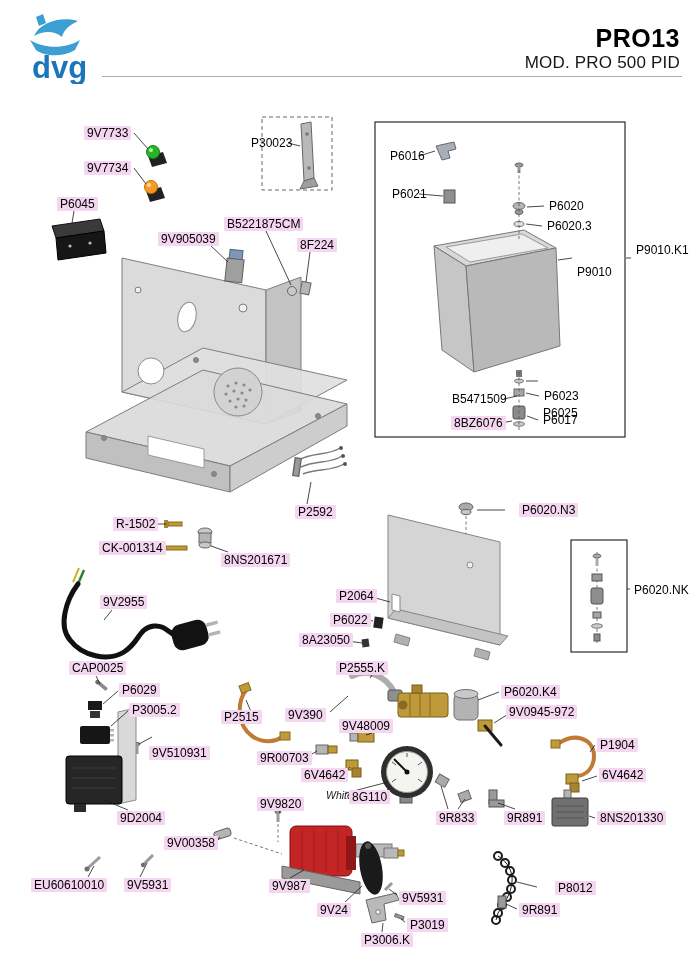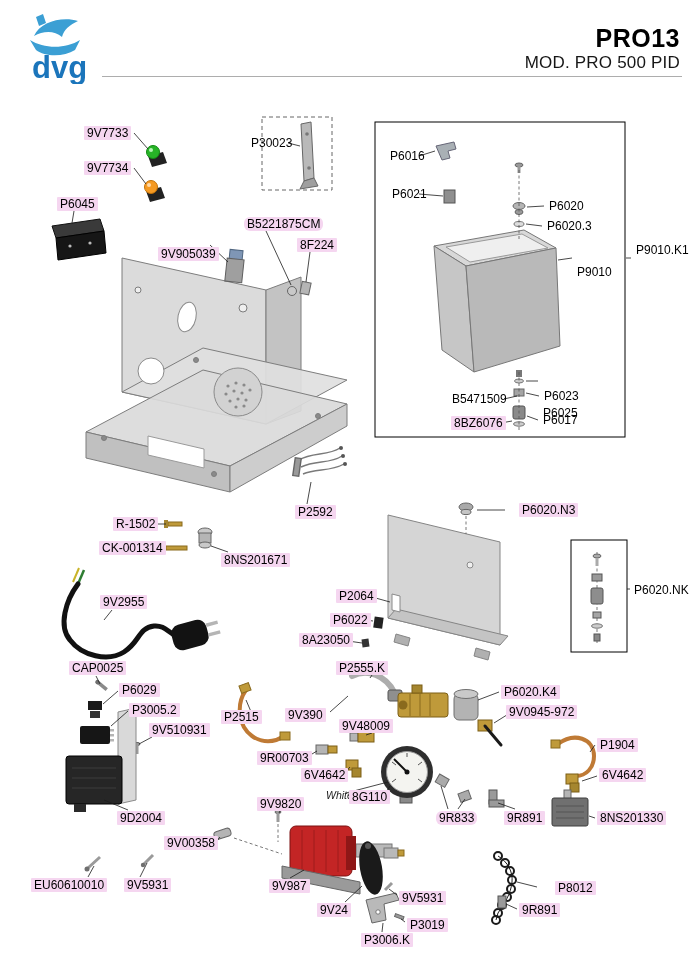--- a/index.html
+++ b/index.html
@@ -425,22 +425,22 @@
     <line class="ld" x1="517" y1="909" x2="506" y2="904"></line>
     <line class="ld" x1="382" y1="932" x2="383" y2="923"></line>
   </g>
 </svg>
 
 <div id="labels">
     <div class="label hl" style="left: 84px; top: 126px;">9V7733</div>
     <div class="label hl" style="left: 84px; top: 161px;">9V7734</div>
     <div class="label hl" style="left: 57px; top: 197px;">P6045</div>
     <div class="label plain" style="left: 248px; top: 136px;">P30023</div>
-    <div class="label hl" style="left: 158px; top: 232px; margin-top: 15px;">9V905039</div>
-    <div class="label hl" style="left: 244px; top: 217px; border-radius: 6px;">B5221875CM</div>
+    <div class="label hl" style="left: 158px; top: 232px;">9V905039</div>
+    <div class="label hl" style="left: 224px; top: 217px;">B5221875CM</div>
     <div class="label hl" style="left: 297px; top: 238px;">8F224</div>
     <div class="label plain" style="left: 387px; top: 149px;">P6016</div>
     <div class="label plain" style="left: 389px; top: 187px;">P6021</div>
     <div class="label plain" style="left: 546px; top: 199px;">P6020</div>
     <div class="label plain" style="left: 544px; top: 219px;">P6020.3</div>
     <div class="label plain" style="left: 574px; top: 265px;">P9010</div>
     <div class="label plain" style="left: 633px; top: 243px;">P9010.K1</div>
     <div class="label plain" style="left: 540px; top: 374px; margin-top: 32px;">P6025</div>
     <div class="label plain" style="left: 541px; top: 389px;">P6023</div>
     <div class="label plain" style="left: 449px; top: 392px;">B5471509</div>
@@ -453,33 +453,33 @@
     <div class="label hl" style="left: 100px; top: 595px;">9V2955</div>
     <div class="label hl" style="left: 519px; top: 503px;">P6020.N3</div>
     <div class="label hl" style="left: 336px; top: 589px;">P2064</div>
     <div class="label hl" style="left: 330px; top: 613px;">P6022</div>
     <div class="label hl" style="left: 299px; top: 633px;">8A23050</div>
     <div class="label hl" style="left: 336px; top: 661px;">P2555.K</div>
     <div class="label plain" style="left: 631px; top: 583px;">P6020.NK</div>
     <div class="label hl" style="left: 69px; top: 661px;">CAP0025</div>
     <div class="label hl" style="left: 119px; top: 683px;">P6029</div>
     <div class="label hl" style="left: 129px; top: 703px;">P3005.2</div>
-    <div class="label hl" style="left: 149px; top: 723px;">9V510931</div>
+    <div class="label hl" style="left: 149px; top: 746px;">9V510931</div>
     <div class="label hl" style="left: 221px; top: 710px;">P2515</div>
     <div class="label hl" style="left: 285px; top: 708px;">9V390</div>
     <div class="label hl" style="left: 339px; top: 719px;">9V48009</div>
     <div class="label hl" style="left: 501px; top: 685px;">P6020.K4</div>
     <div class="label hl" style="left: 506px; top: 705px;">9V0945-972</div>
     <div class="label hl" style="left: 597px; top: 738px;">P1904</div>
     <div class="label hl" style="left: 257px; top: 751px;">9R00703</div>
     <div class="label hl" style="left: 301px; top: 768px;">6V4642</div>
     <div class="label hl" style="left: 599px; top: 768px;">6V4642</div>
     <div class="label plain it" style="left: 323px; top: 788px;">White</div>
     <div class="label hl" style="left: 349px; top: 790px;">8G110</div>
-    <div class="label hl" style="left: 436px; top: 811px; border-radius: 6px;">9R833</div>
+    <div class="label hl" style="left: 436px; top: 811px;">9R833</div>
     <div class="label hl" style="left: 504px; top: 811px;">9R891</div>
     <div class="label hl" style="left: 597px; top: 811px;">8NS201330</div>
     <div class="label hl" style="left: 117px; top: 811px;">9D2004</div>
     <div class="label hl" style="left: 257px; top: 797px;">9V9820</div>
     <div class="label hl" style="left: 164px; top: 836px;">9V00358</div>
     <div class="label hl" style="left: 31px; top: 878px;">EU60610010</div>
     <div class="label hl" style="left: 124px; top: 878px;">9V5931</div>
     <div class="label hl" style="left: 269px; top: 879px;">9V987</div>
     <div class="label hl" style="left: 317px; top: 903px;">9V24</div>
     <div class="label hl" style="left: 399px; top: 891px;">9V5931</div>

